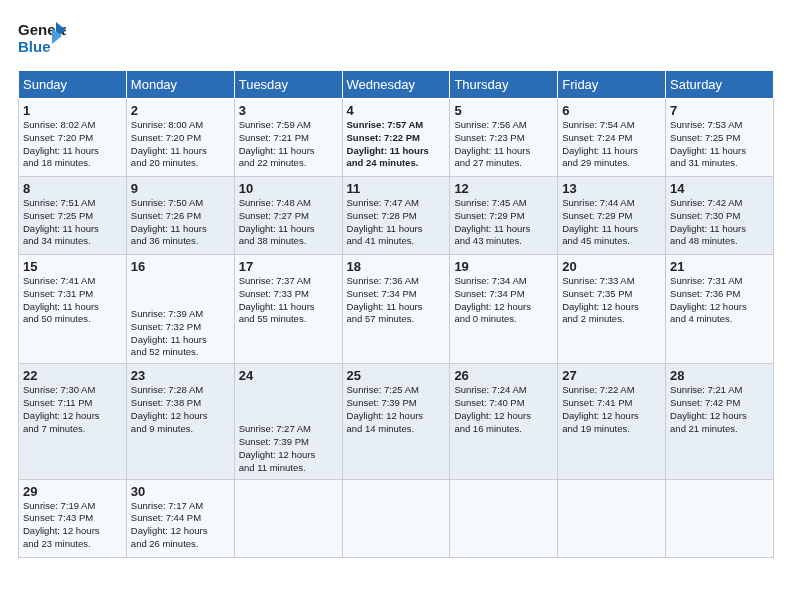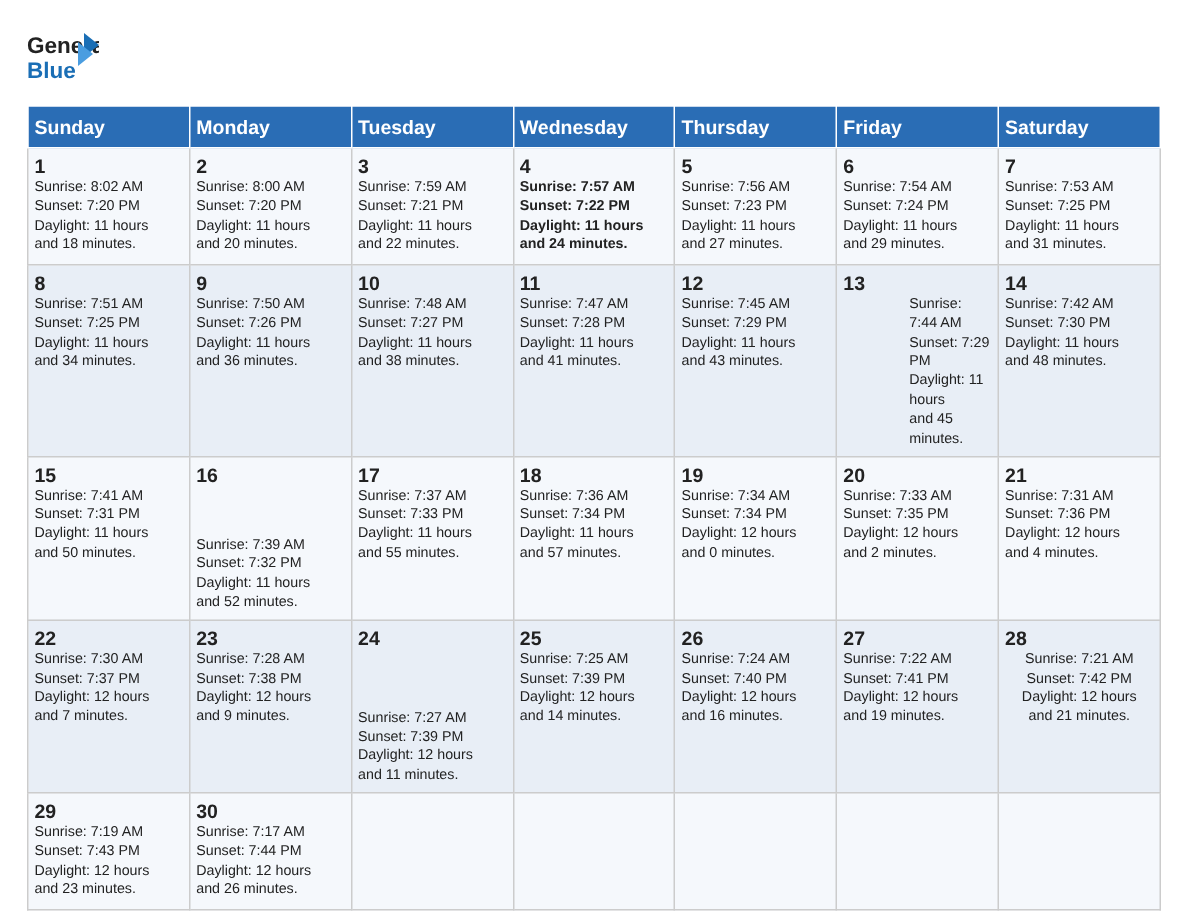--- a/index.html
+++ b/index.html
@@ -35,21 +35,21 @@
     }
     table {
       width: 100%;
       border-collapse: collapse;
       table-layout: fixed;
     }
     thead tr th {
       background-color: #2a6db5;
       color: #fff;
       font-size: 13px;
-      font-weight: bold;
+      font-weight: normal;
       padding: 6px 4px;
       text-align: left;
       border: 1px solid #fff;
     }
     tbody tr td {
       vertical-align: top;
       font-size: 10px;
       color: #222;
       padding: 4px 4px;
       border: 1px solid #ccc;
@@ -193,21 +193,21 @@
           </td>
           <td>
             <span class="day-num">12</span>
             <div class="day-info" style="white-space: pre-line;">Sunrise: 7:45 AM
 Sunset: 7:29 PM
 Daylight: 11 hours
 and 43 minutes.</div>
           </td>
           <td>
             <span class="day-num">13</span>
-            <div class="day-info" style="white-space: pre-line; margin-left: 44px;">Sunrise: 7:44 AM
+            <div class="day-info" style="white-space: pre-line;">Sunrise: 7:44 AM
 Sunset: 7:29 PM
 Daylight: 11 hours
 and 45 minutes.</div>
           </td>
           <td>
             <span class="day-num">14</span>
             <div class="day-info" style="white-space: pre-line;">Sunrise: 7:42 AM
 Sunset: 7:30 PM
 Daylight: 11 hours
 and 48 minutes.</div>
@@ -261,21 +261,21 @@
             <div class="day-info" style="white-space: pre-line;">Sunrise: 7:31 AM
 Sunset: 7:36 PM
 Daylight: 12 hours
 and 4 minutes.</div>
           </td>
         </tr>
         <tr>
           <td>
             <span class="day-num">22</span>
             <div class="day-info" style="white-space: pre-line;">Sunrise: 7:30 AM
-Sunset: 7:37 PM
+Sunset: 7:11 PM
 Daylight: 12 hours
 and 7 minutes.</div>
           </td>
           <td>
             <span class="day-num">23</span>
             <div class="day-info" style="white-space: pre-line;">Sunrise: 7:28 AM
 Sunset: 7:38 PM
 Daylight: 12 hours
 and 9 minutes.</div>
           </td>
@@ -302,21 +302,21 @@
           </td>
           <td>
             <span class="day-num">27</span>
             <div class="day-info" style="white-space: pre-line;">Sunrise: 7:22 AM
 Sunset: 7:41 PM
 Daylight: 12 hours
 and 19 minutes.</div>
           </td>
           <td>
             <span class="day-num">28</span>
-            <div class="day-info" style="white-space: pre-line; text-align: center;">Sunrise: 7:21 AM
+            <div class="day-info" style="white-space: pre-line;">Sunrise: 7:21 AM
 Sunset: 7:42 PM
 Daylight: 12 hours
 and 21 minutes.</div>
           </td>
         </tr>
         <tr>
           <td>
             <span class="day-num">29</span>
             <div class="day-info" style="white-space: pre-line;">Sunrise: 7:19 AM
 Sunset: 7:43 PM

